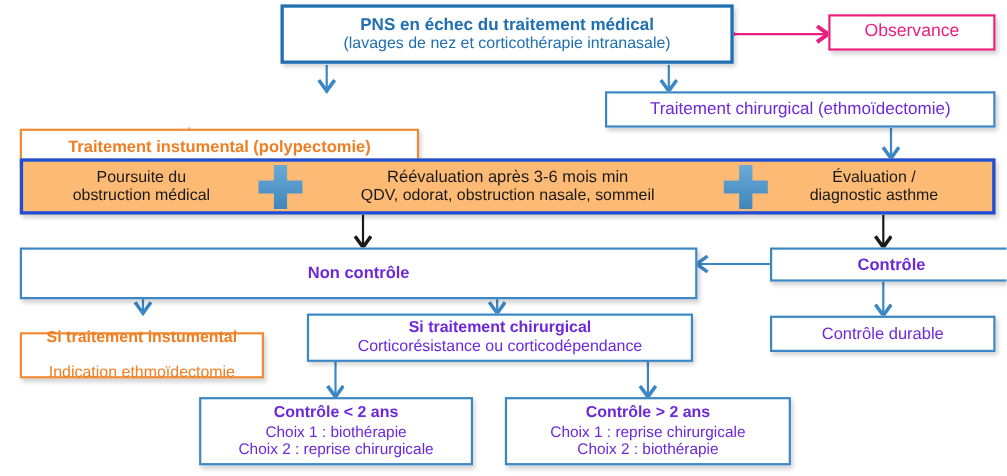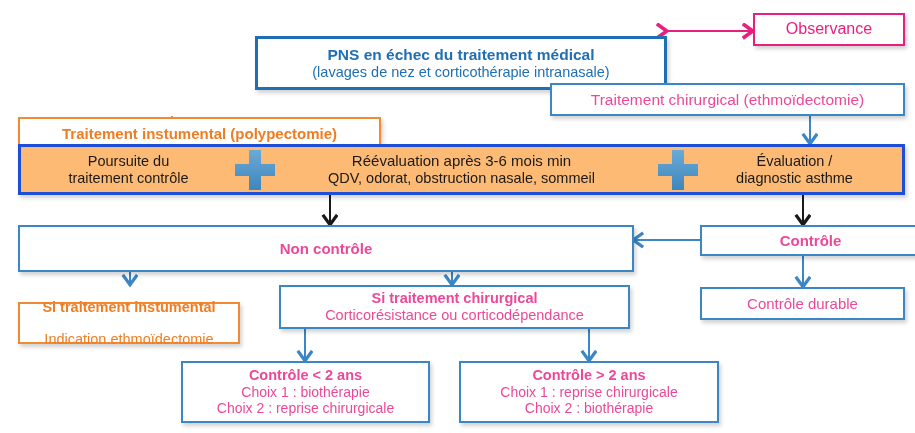--- a/index.html
+++ b/index.html
@@ -16,22 +16,22 @@
     box-sizing:border-box;
     background:#ffffff;
     display:flex;
     flex-direction:column;
     align-items:center;
     justify-content:center;
     text-align:center;
     line-height:1.16;
     box-shadow:2px 3px 4px rgba(0,0,0,0.18);
   }
-  .blue{border:2px solid #3b86c4;color:#ec4899;}
-  .blue-thick{border:3px solid #1f6fb2;color:#1f6fb2;margin-top:32px;}
+  .blue{border:2px solid #3b86c4;color:#6d28d9;}
+  .blue-thick{border:3px solid #1f6fb2;color:#1f6fb2;}
   .orange{border:2px solid #f08a34;color:#ef7e22;margin-top:34px;}
   .pink{border:2px solid #ea1e7f;color:#ea1e7f;}
   .black{border:3px solid #1d4ed8;color:#1a1a1a;background:#fdba74;text-align:right;}
 
   .l-bold{font-weight:bold;}
   .l-norm{font-weight:normal;}
 
   svg.ov{position:absolute;left:0;top:0;width:915px;height:433px;overflow:visible;pointer-events:none;}
 
   .plus{position:absolute;width:46px;height:46px;}
@@ -103,21 +103,21 @@
     <div class="l-bold" style="font-size:15px;">Traitement instumental (polypectomie)</div>
   </div>
 
   <div class="box blue" style="left:550px;top:83px;width:355px;height:33px;">
     <div class="l-norm" style="font-size:15.5px;">Traitement chirurgical (ethmoïdectomie)</div>
   </div>
 
   <div class="box black" style="left:18px;top:144px;width:887px;height:51px;flex-direction:row;justify-content:space-between;">
     <div style="width:215px;display:flex;flex-direction:column;align-items:center;">
       <div class="l-norm" style="font-size:14.5px;">Poursuite du</div>
-      <div class="l-norm" style="font-size:14.5px;">traitement contrôle</div>
+      <div class="l-norm" style="font-size:14.5px;">obstruction médical</div>
     </div>
 
     <div style="width:356px;display:flex;flex-direction:column;align-items:center;">
       <div class="l-norm" style="font-size:15px;">Réévaluation après 3-6 mois min</div>
       <div class="l-norm" style="font-size:14.5px;">QDV, odorat, obstruction nasale, sommeil</div>
     </div>
 
     <div style="width:215px;display:flex;flex-direction:column;align-items:center;">
       <div class="l-norm" style="font-size:14.5px;">Évaluation /</div>
       <div class="l-norm" style="font-size:14.5px;">diagnostic asthme</div>

